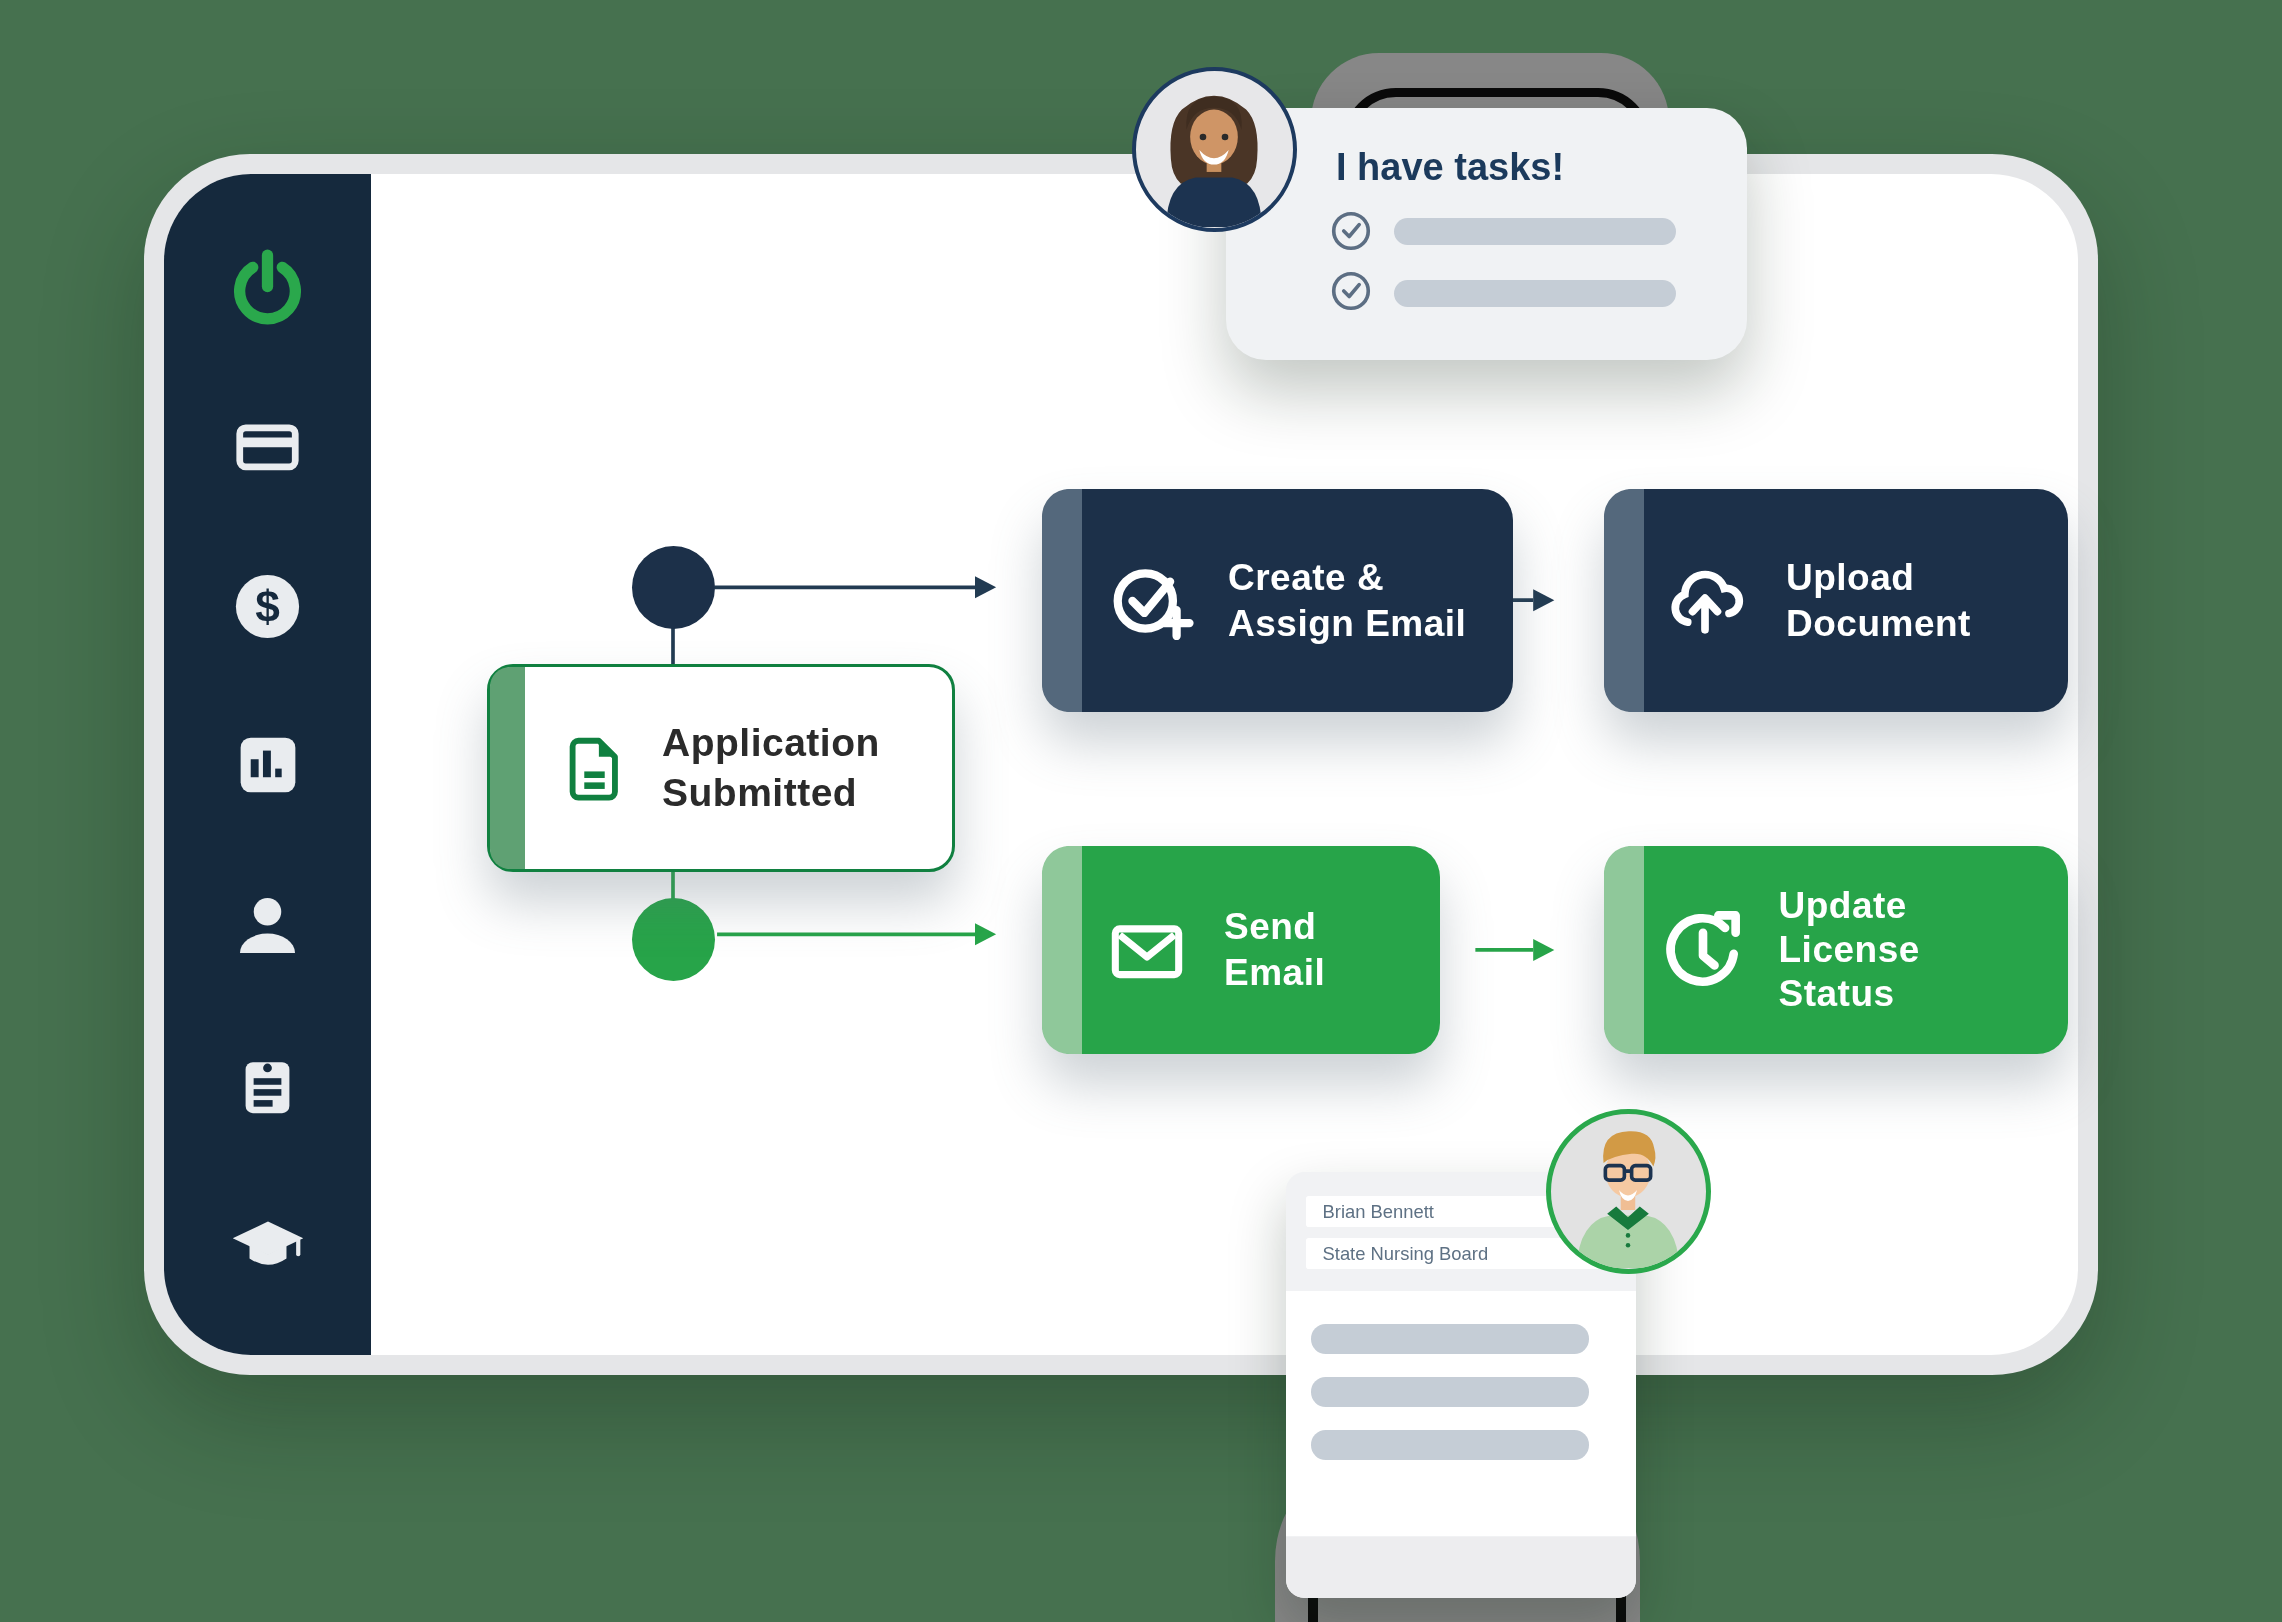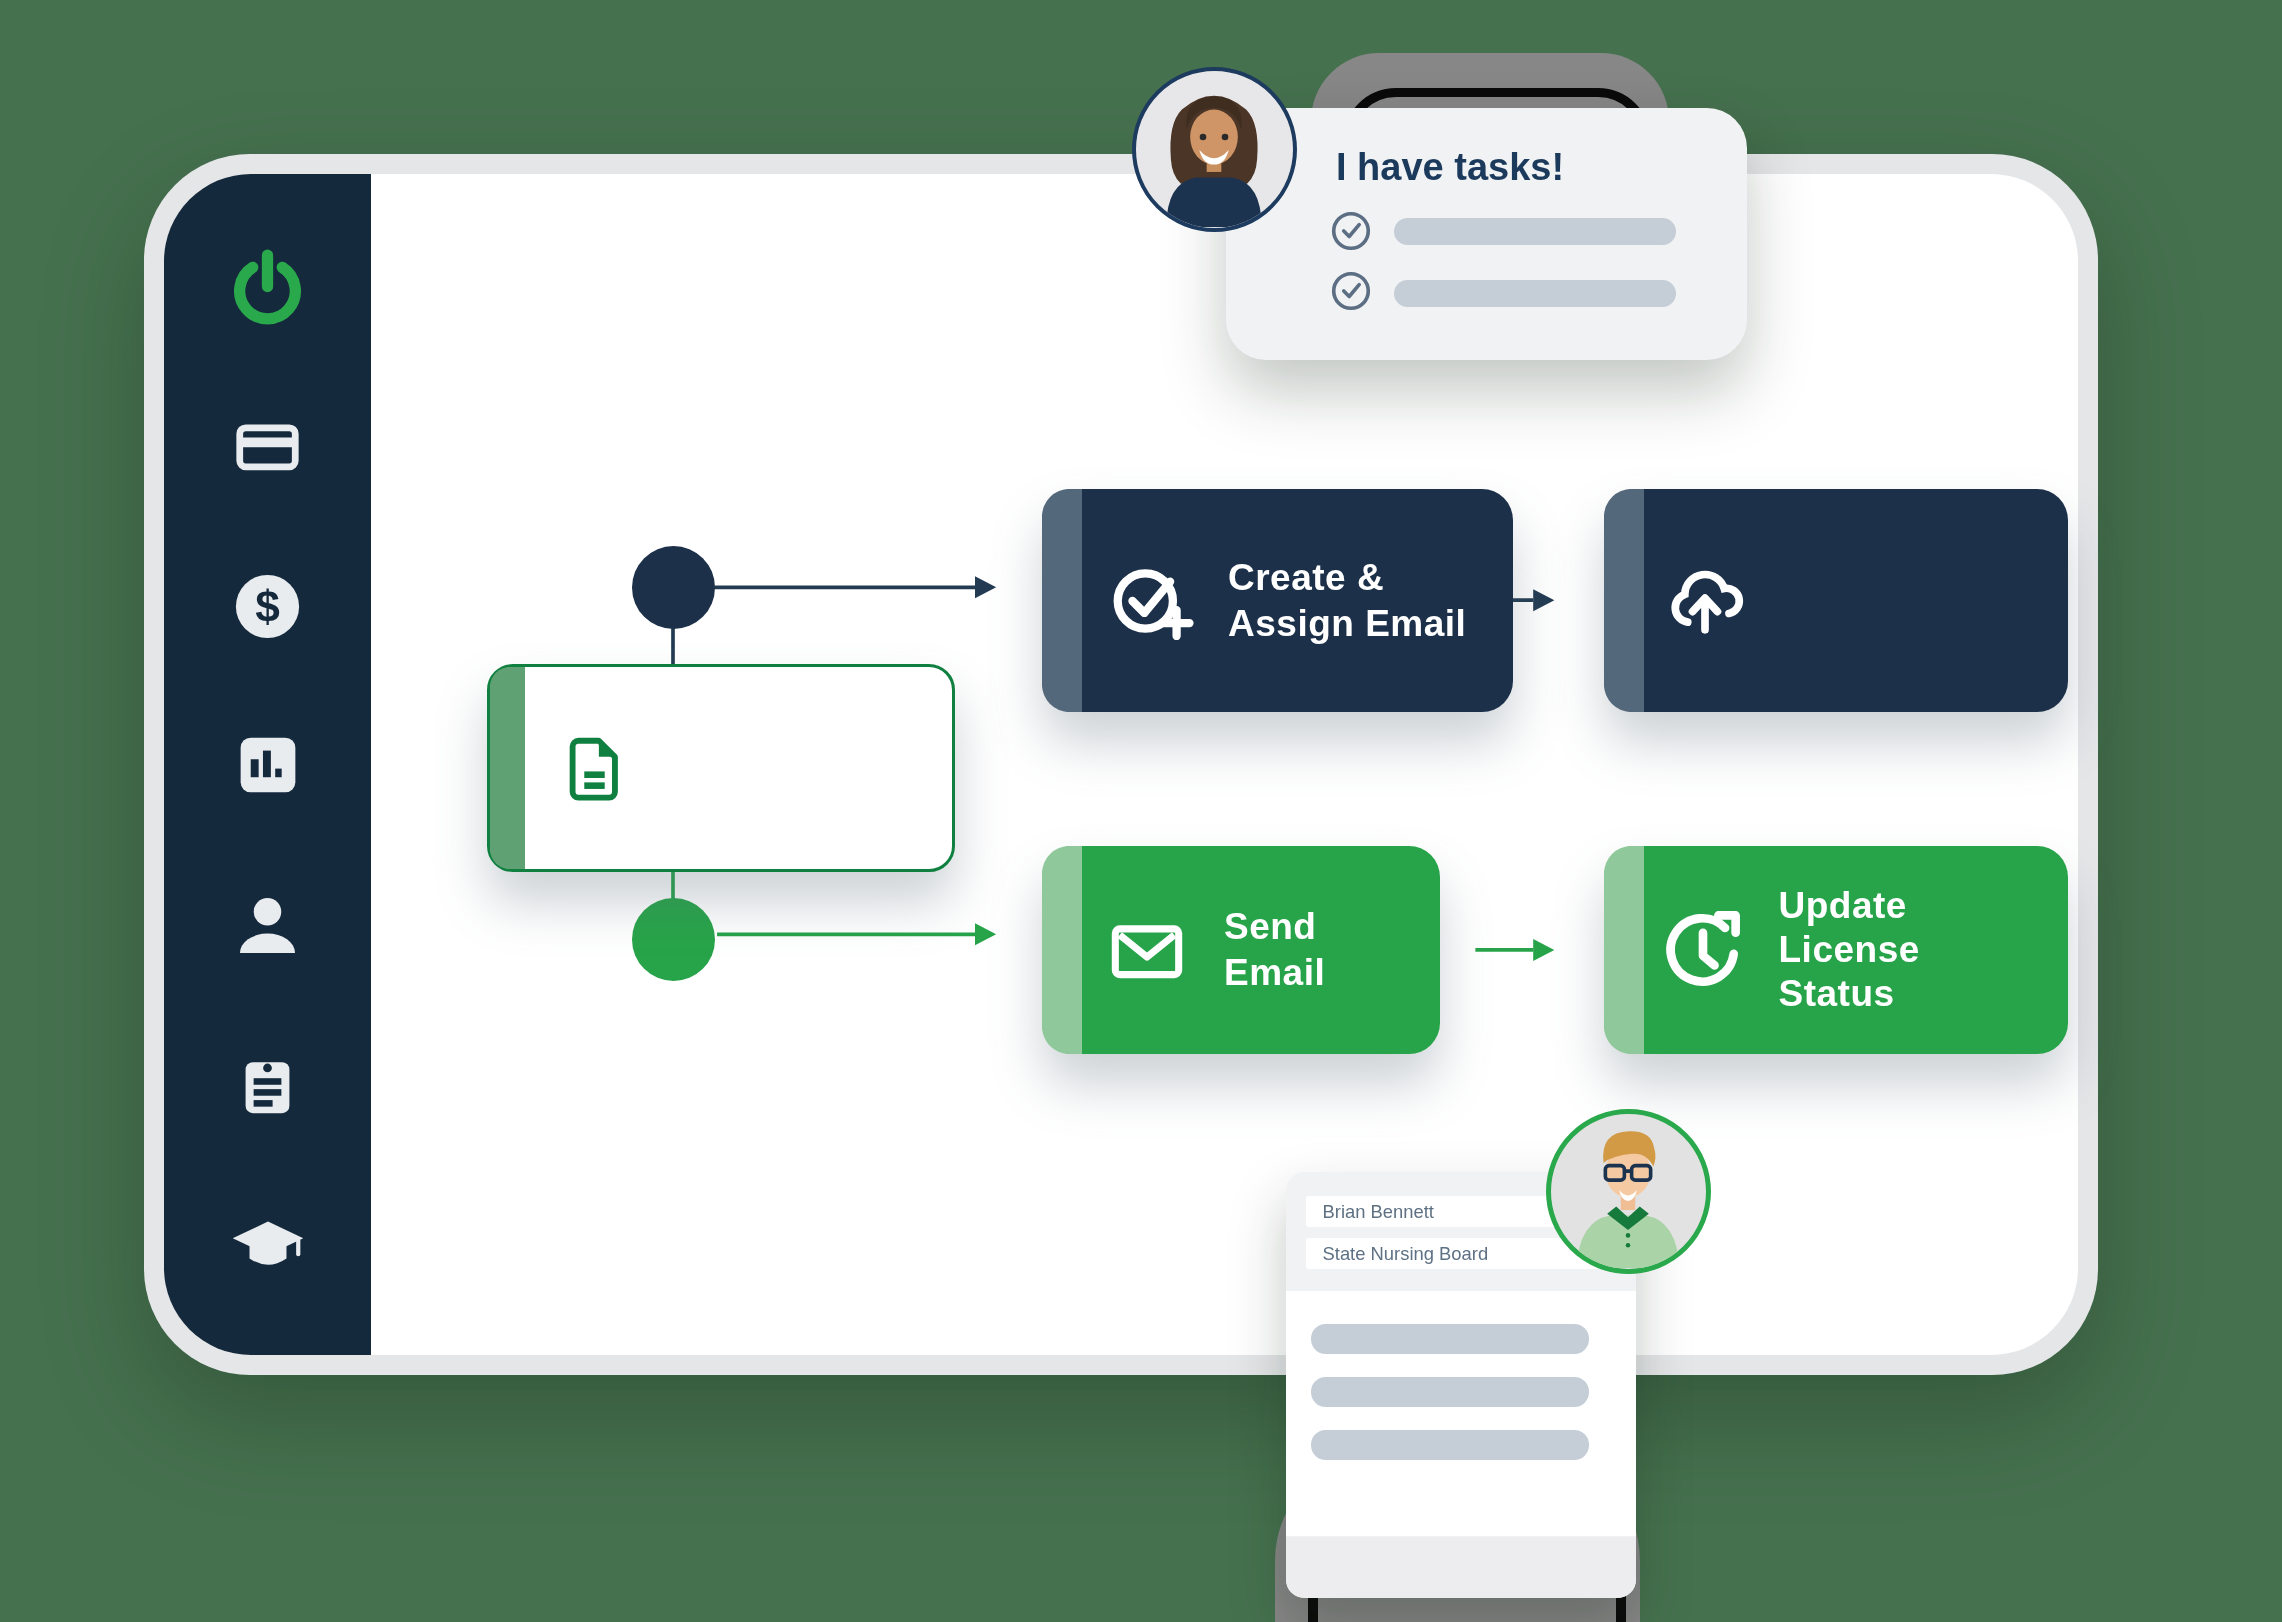--- a/index.html
+++ b/index.html
@@ -158,20 +158,24 @@
       <div class="band"></div>
       <div class="node-content">
         <span>
           <svg width="73" height="73" viewBox="0 0 100 100">
             <path d="M28 12 h28 l22 22 v48 a8 8 0 0 1 -8 8 h-42 a8 8 0 0 1 -8 -8 v-62 a8 8 0 0 1 8 -8 z" fill="#fff" stroke="#108040" stroke-width="8" stroke-linejoin="round"></path>
             <path d="M56 12 l22 22 h-22 z" fill="#108040"></path>
             <rect x="36" y="54" width="28" height="9" fill="#108040"></rect>
             <rect x="36" y="69" width="28" height="9" fill="#108040"></rect>
           </svg>
         </span>
+        <div class="node-label">
+          <div>Application</div>
+          <div>Submitted</div>
+        </div>
       </div>
     </div>
 
     <div class="abs node navy-node node-shadow" style="left:854px;top:335px;width:471px;height:223px;">
       <div class="band"></div>
       <div class="node-content">
         <span>
           <svg width="92" height="92" viewBox="0 0 100 100">
             <circle cx="46" cy="50" r="30" fill="none" stroke="#fff" stroke-width="9"></circle>
             <path d="M32 50 l13 13 l28 -34" fill="none" stroke="#fff" stroke-width="9" stroke-linecap="round" stroke-linejoin="round"></path>
@@ -187,20 +191,24 @@
 
     <div class="abs node navy-node node-shadow" style="left:1416px;top:335px;width:464px;height:223px;">
       <div class="band"></div>
       <div class="node-content" style="padding-left:53px;">
         <span>
           <svg width="96" height="96" viewBox="0 0 100 100">
             <path d="M32 72 a15 15 0 0 1 -3 -29 a21 21 0 0 1 41 -6 a13 13 0 0 1 5 26" fill="none" stroke="#fff" stroke-width="8" stroke-linecap="round"></path>
             <path d="M50 80 V 50 M37 61 L50 47 L63 61" fill="none" stroke="#fff" stroke-width="8" stroke-linecap="round" stroke-linejoin="round"></path>
           </svg>
         </span>
+        <div class="node-label">
+          <div>Upload</div>
+          <div>Document</div>
+        </div>
       </div>
     </div>
 
     <div class="abs node green-node node-shadow" style="left:854px;top:692px;width:398px;height:208px;">
       <div class="band"></div>
       <div class="node-content">
         <span>
           <svg width="88" height="88" viewBox="0 0 100 100">
             <rect x="14" y="26" width="72" height="52" rx="5" fill="none" stroke="#fff" stroke-width="8"></rect>
             <path d="M19 33 L50 58 L81 33" fill="none" stroke="#fff" stroke-width="8" stroke-linejoin="round"></path>

